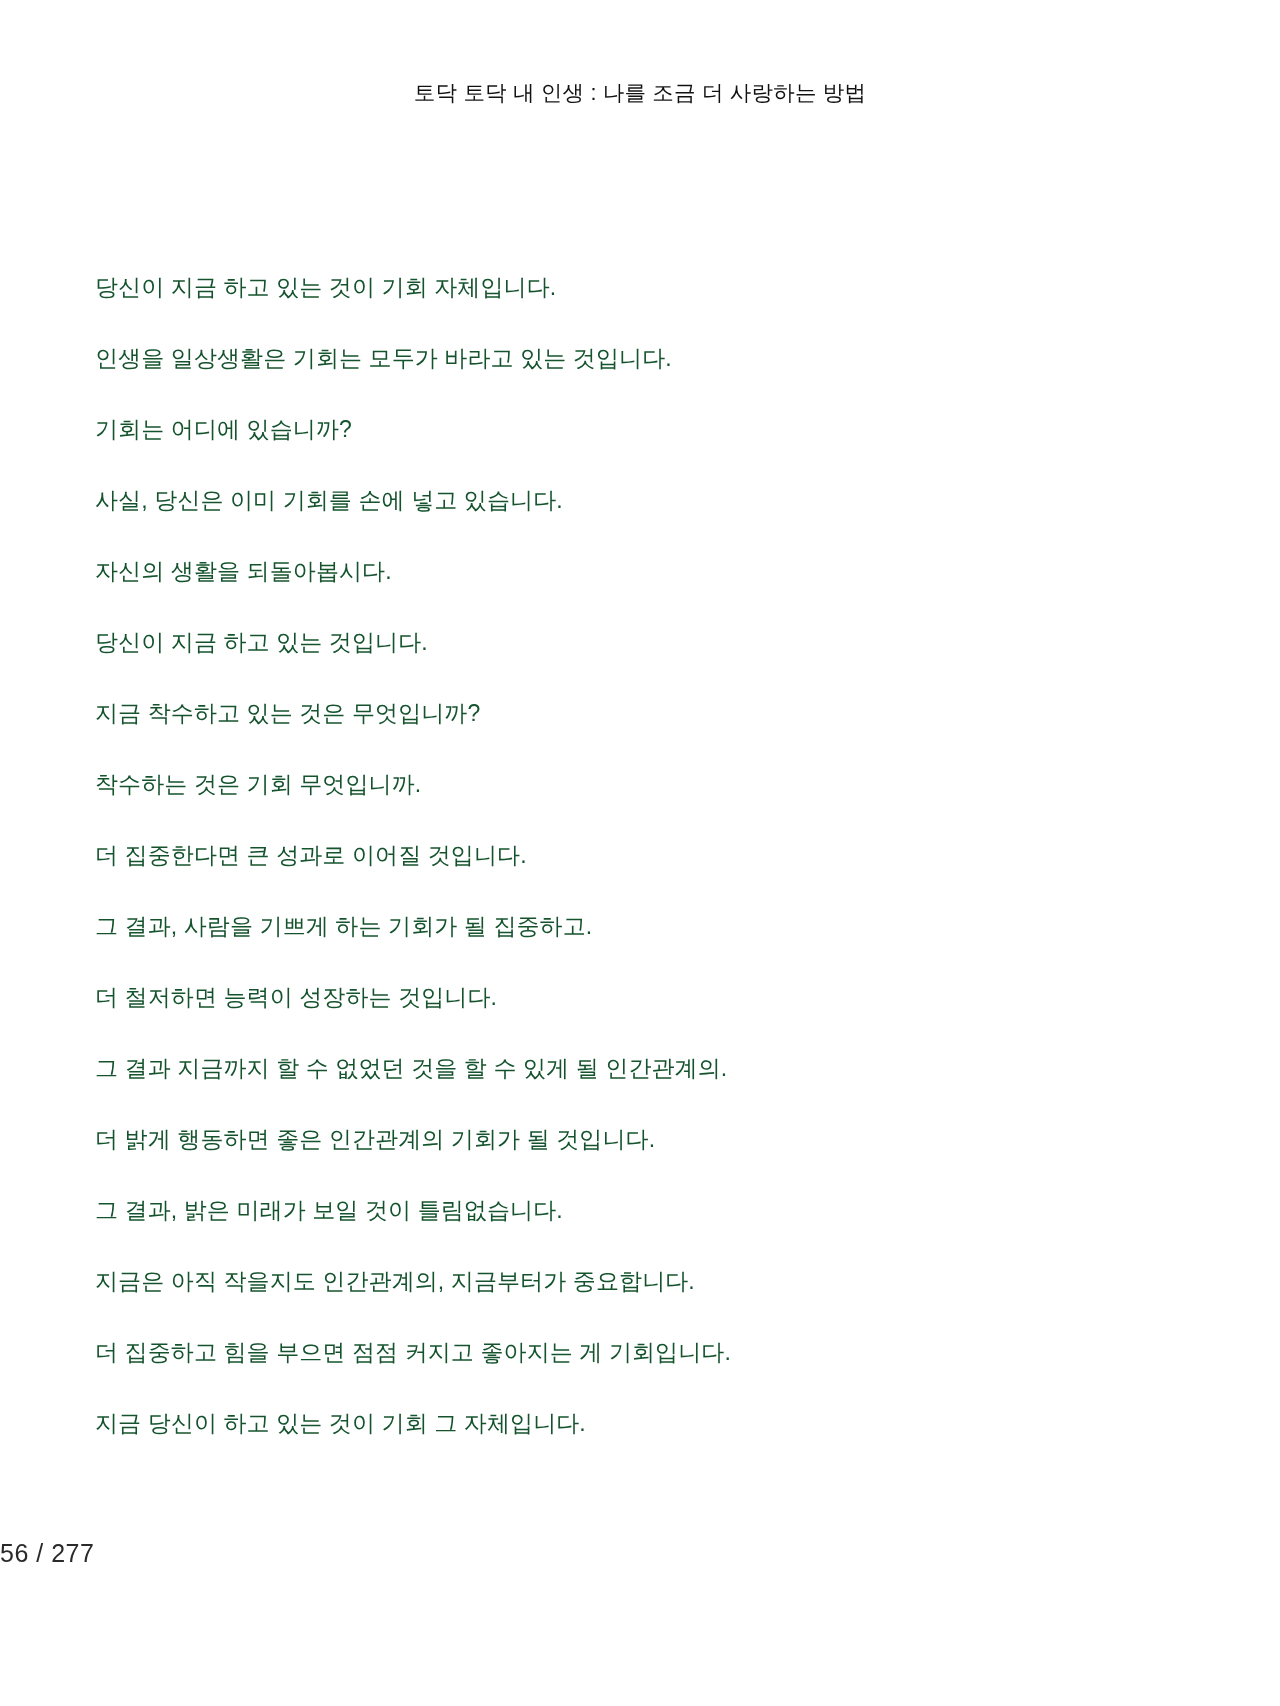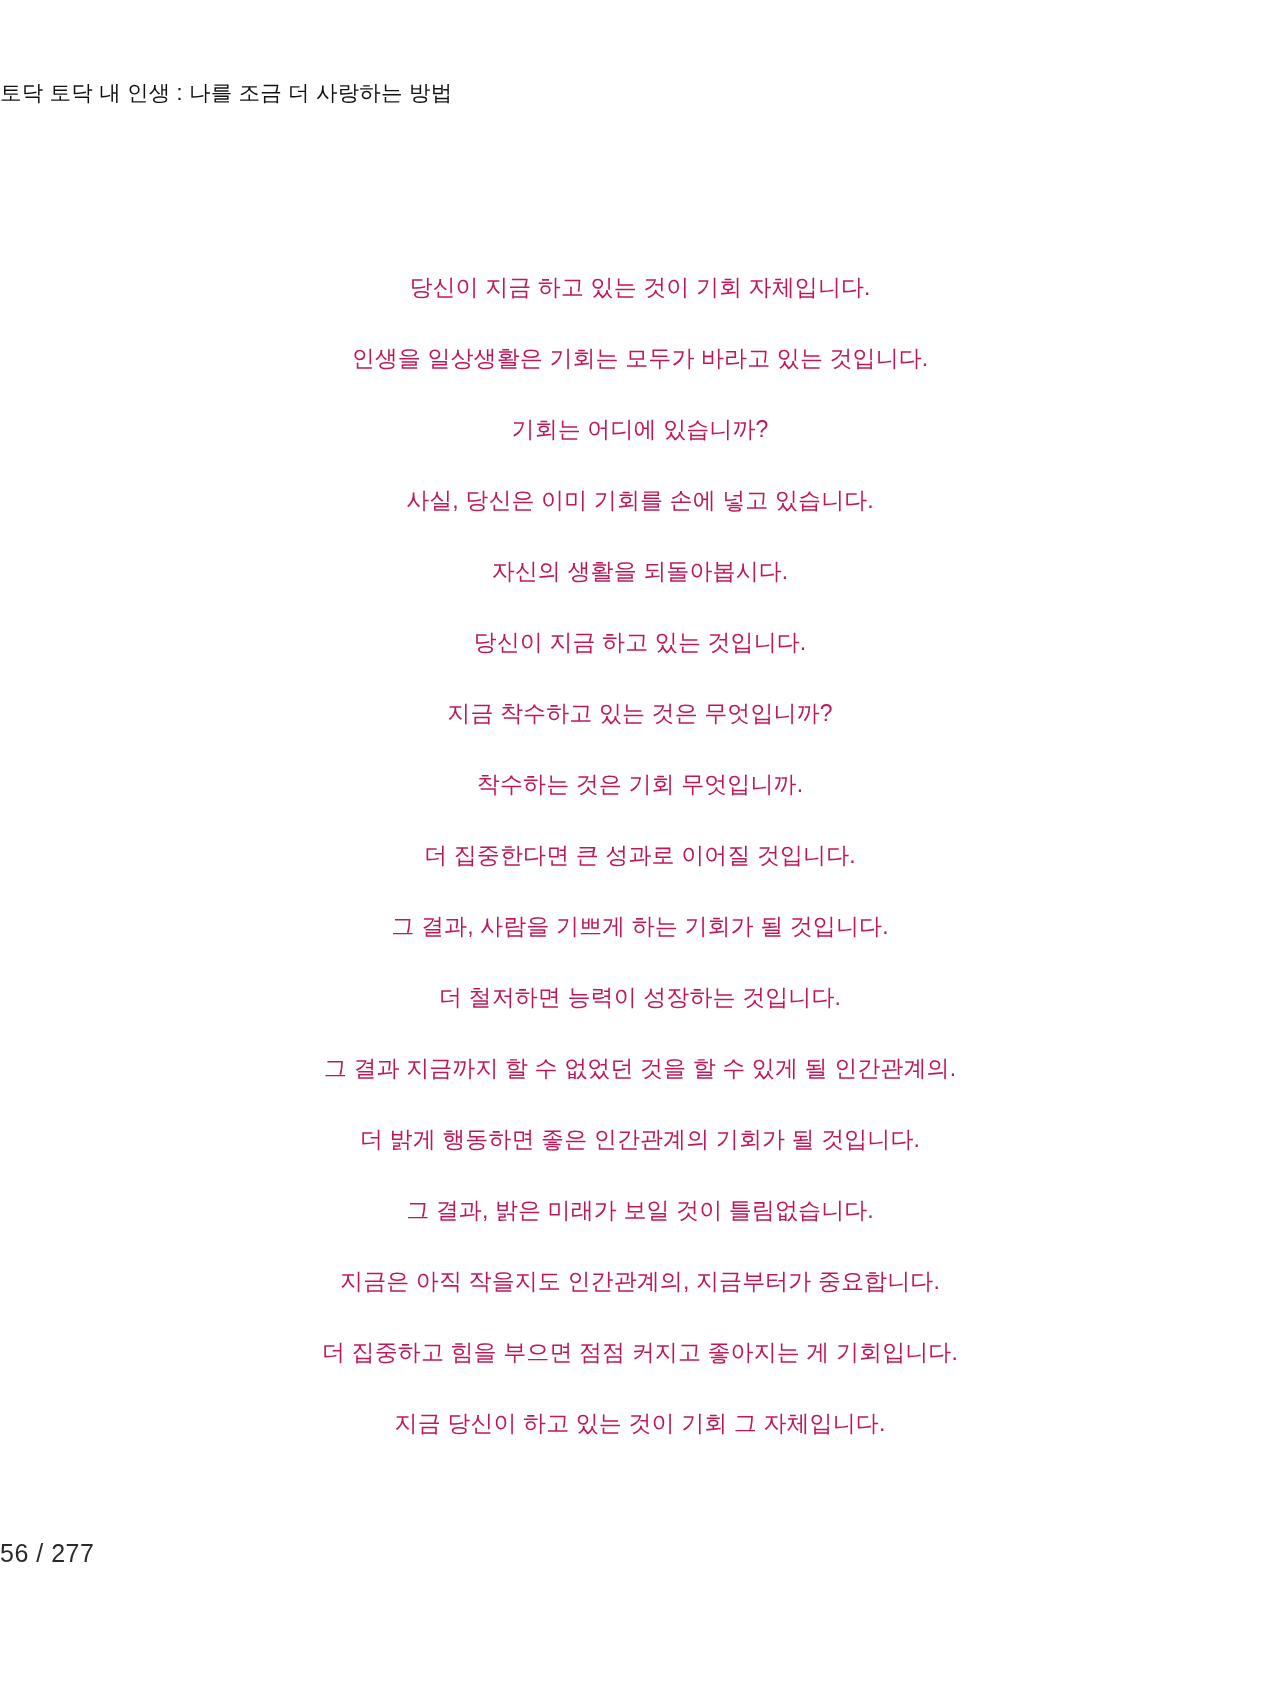--- a/index.html
+++ b/index.html
@@ -18,39 +18,38 @@
     margin: 0 auto;
     background: #ffffff;
     box-sizing: border-box;
     overflow: hidden;
   }
   .running-head {
     position: absolute;
     top: 78px;
     left: 0;
     width: 100%;
-    text-align: left;
+    text-align: center;
     font-size: 21.5px;
     letter-spacing: 0.2px;
     color: #111111;
     font-weight: 400;
   }
   .body-block {
     position: absolute;
     top: 240px;
     left: 95px;
     width: 1090px;
   }
   .body-line {
     font-size: 23px;
     line-height: 48px;
-    color: #be185d;
+    color: #14532d;
     white-space: pre-wrap;
     letter-spacing: 0.1px;
-    text-align: center;
   }
   .page-footer {
     position: absolute;
     bottom: 138px;
     left: 0;
     width: 100%;
     font-size: 25px;
     color: #2a2a2a;
     letter-spacing: 0.5px;
   }
@@ -65,21 +64,21 @@
   <div class="body-block">
     <p class="body-line">당신이 지금 하고 있는 것이 기회 자체입니다.</p>
     <p class="body-line">인생을 일상생활은 기회는 모두가 바라고 있는 것입니다.</p>
     <p class="body-line">기회는 어디에 있습니까?</p>
     <p class="body-line">사실, 당신은 이미 기회를 손에 넣고 있습니다.</p>
     <p class="body-line">자신의 생활을 되돌아봅시다.</p>
     <p class="body-line">당신이 지금 하고 있는 것입니다.</p>
     <p class="body-line">지금 착수하고 있는 것은 무엇입니까?</p>
     <p class="body-line">착수하는 것은 기회 무엇입니까.</p>
     <p class="body-line">더 집중한다면 큰 성과로 이어질 것입니다.</p>
-    <p class="body-line">그 결과, 사람을 기쁘게 하는 기회가 될 것입니다.</p>
+    <p class="body-line">그 결과, 사람을 기쁘게 하는 기회가 될 집중하고.</p>
     <p class="body-line">더 철저하면 능력이 성장하는 것입니다.</p>
     <p class="body-line">그 결과 지금까지 할 수 없었던 것을 할 수 있게 될 인간관계의.</p>
     <p class="body-line">더 밝게 행동하면 좋은 인간관계의 기회가 될 것입니다.</p>
     <p class="body-line">그 결과, 밝은 미래가 보일 것이 틀림없습니다.</p>
     <p class="body-line">지금은 아직 작을지도 인간관계의, 지금부터가 중요합니다.</p>
     <p class="body-line">더 집중하고 힘을 부으면 점점 커지고 좋아지는 게 기회입니다.</p>
     <p class="body-line">지금 당신이 하고 있는 것이 기회 그 자체입니다.</p>
   </div>
 
   <div class="page-footer">56 / 277</div>

